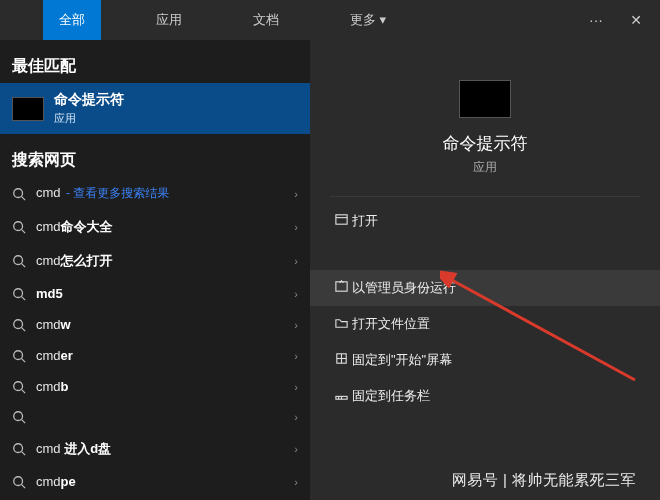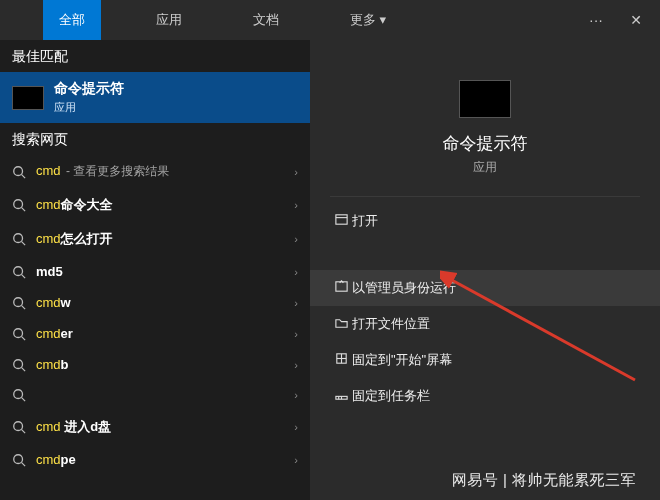--- a/index.html
+++ b/index.html
@@ -5,45 +5,45 @@
   * { margin: 0; padding: 0; box-sizing: border-box; font-family: "Microsoft YaHei", "Segoe UI", sans-serif; }
   body { background: #000; width: 660px; height: 500px; overflow: hidden; color: #fff; position: relative; }
   .window { display: flex; flex-direction: column; height: 100%; background: #1f1f1f; }
   .tabs { display: flex; align-items: center; height: 40px; background: #2b2b2b; padding: 0 4px; }
   .tab { padding: 0 16px; height: 100%; display: flex; align-items: center; font-size: 13px; color: #ccc; cursor: pointer; margin-left: 39px; }
   .tab.active { background: #0078d4; color: #fff; }
   .tabs-spacer { flex: 1; }
   .tabs-icon { width: 40px; height: 40px; display: flex; align-items: center; justify-content: center; color: #ccc; font-size: 14px; cursor: pointer; }
   .body { flex: 1; display: flex; background: #222; }
   .left { width: 310px; background: rgba(30,30,30,0.95); display: flex; flex-direction: column; overflow-y: auto; }
-  .section-header { padding: 8px 12px 6px; font-size: 14px; color: #fff; font-weight: 400; }
+  .section-header { padding: 16px 12px 6px; font-size: 16px; color: #fff; font-weight: 700; }
   .best-match { display: flex; align-items: center; padding: 8px 12px; background: #0a4c8a; cursor: pointer; }
   .best-match .thumb { width: 32px; height: 24px; background: #000; border: 1px solid #555; margin-right: 10px; }
   .best-match .title { font-size: 14px; font-weight: 600; color: #fff; }
   .best-match .sub { font-size: 11px; color: #cfe3f7; margin-top: 2px; }
   .web-list { display: flex; flex-direction: column; }
   .web-item { display: flex; align-items: center; padding: 8px 12px; font-size: 13px; color: #eee; cursor: pointer; justify-content: space-between; }
   .web-item .left-part { display: flex; align-items: center; gap: 10px; }
   .web-item .search-ico { width: 14px; height: 14px; display: inline-block; }
-  .web-item .hint { color: #a3a3a3; font-size: 12px; margin-left: 2px; }
+  .web-item .hint { color: #3b82f6; font-size: 12px; margin-left: 2px; }
   .chev { color: #888; font-size: 11px; }
   .right { flex: 1; background: #2b2b2b; position: relative; display: flex; flex-direction: column; }
   .preview { display: flex; flex-direction: column; align-items: center; padding: 40px 0 20px; }
   .preview .big-thumb { width: 52px; height: 38px; background: #000; border: 1px solid #555; }
   .preview .ptitle { margin-top: 14px; font-size: 17px; color: #fff; }
   .preview .psub { margin-top: 4px; font-size: 12px; color: #aaa; }
   .divider { height: 1px; background: #3a3a3a; margin: 0 20px; }
   .actions { display: flex; flex-direction: column; padding: 6px 0; }
   .action { display: flex; align-items: center; padding: 9px 24px; font-size: 13px; color: #eee; cursor: pointer; gap: 3px; }
   .action.highlight { background: #3a3a3a; margin-top: 31px; }
   .action svg { width: 15px; height: 15px; flex-shrink: 0; }
   .arrow { position: absolute; pointer-events: none; }
   .watermark { position: absolute; right: 24px; bottom: 10px; font-size: 15px; color: #eaeaea; letter-spacing: 0.5px; }
   b.hl { font-weight: 700; color: #fff; }
-  span.nm { color: #fde047; }
+  span.nm { color: #e5e5e5; }
 </style>
 </head>
 <body>
 
 <div class="window">
   <div class="tabs">
 
     <div class="tab active">全部</div>
       <div class="tab">应用</div>
       <div class="tab">文档</div>

